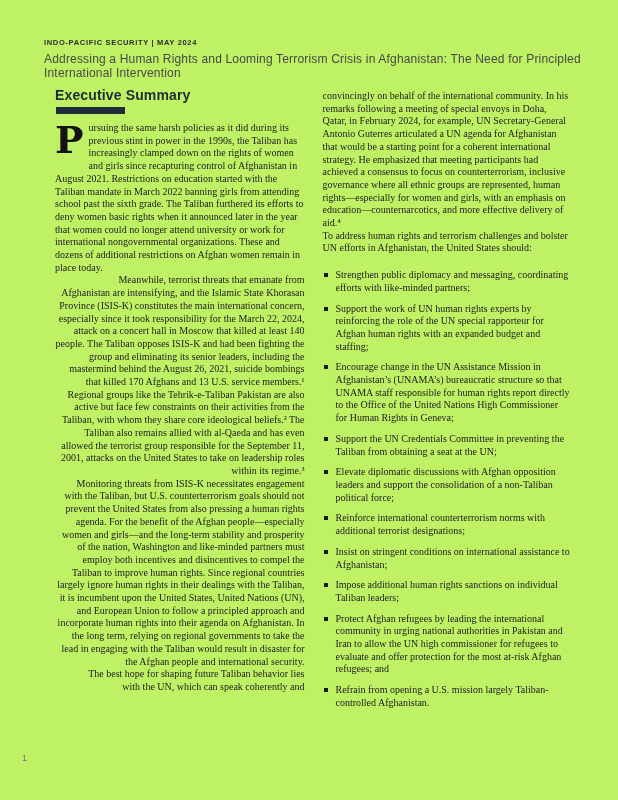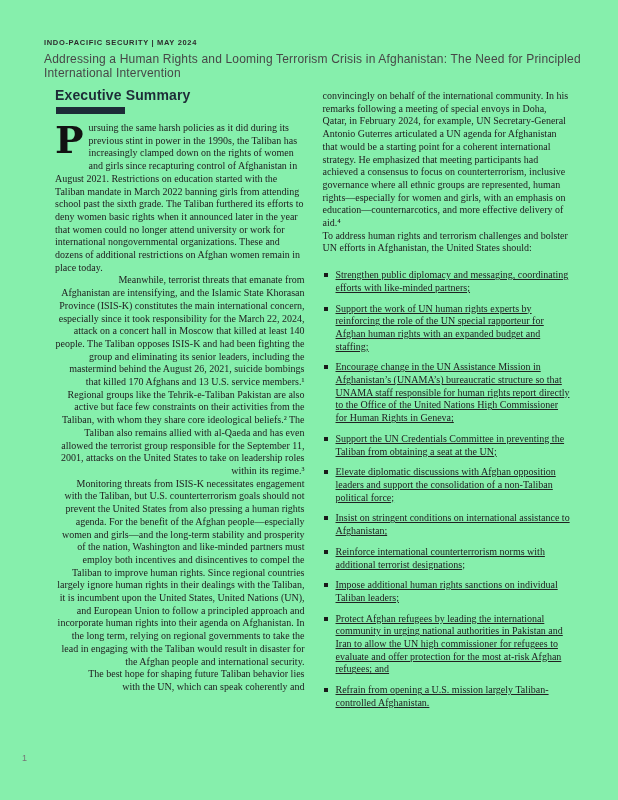--- a/index.html
+++ b/index.html
@@ -1,17 +1,17 @@
 <!DOCTYPE html>
 <html><head>
 <meta charset="utf-8">
 <style>
   html,body{margin:0;padding:0;background:#ffffff;}
   .page{
-    position:relative;width:618px;height:800px;background:#86efac;
+    position:relative;width:618px;height:800px;background:#bef264;
     overflow:hidden;font-family:"Liberation Serif",serif;color:#212121;
   }
   
   .masthead{position:absolute;left:44px;top:38px;right:36px;font-family:"Liberation Sans",sans-serif;}
   .kicker{font-size:7.5px;font-weight:bold;letter-spacing:0.09em;color:#2d2d2d;}
   .subtitle{margin-top:5px;font-size:12px;letter-spacing:0.015em;color:#474747;}
 
   
   .content{position:absolute;left:55px;right:46px;top:87px;display:flex;gap:18px;}
   .col{flex:1 1 0;font-size:10px;line-height:12.7px;}
@@ -22,21 +22,21 @@
   }
   .title-bar{width:69px;height:7px;background:#1d2c37;margin:4px 0 0 1px;}
   .left-body{margin-top:8px;}
   .indent{text-indent:13px;text-align:right;}
   .dropcap{
     float:left;font-family:"DejaVu Serif",serif;font-weight:bold;
     font-size:38px;line-height:31px;height:37px;margin:2px 5px 0 0;color:#121212;
   }
   .rcol{padding-top:3px;}
   .intro{margin-top:13px;}
-  ul.bullets{list-style:none;margin:14px 0 0 0;padding:0;text-decoration:underline;}
+  ul.bullets{list-style:none;margin:14px 0 0 0;padding:0;}
   ul.bullets li{position:relative;padding-left:13px;margin-bottom:8px;}
   .bullet-sq{position:absolute;left:1px;top:4px;width:4px;height:4px;background:#1a1a1a;}
 
   
   .pagenum{
     position:absolute;left:22px;top:753px;font-family:"Liberation Sans",sans-serif;
     font-size:9px;color:#757575;
   }
 </style>
 </head>
@@ -64,22 +64,22 @@
 
     <div class="col rcol">
       <p>convincingly on behalf of the international community. In his remarks following a meeting of special envoys in Doha, Qatar, in February 2024, for example, UN Secretary-General Antonio Guterres articulated a UN agenda for Afghanistan that would be a starting point for a coherent international strategy. He emphasized that meeting participants had achieved a consensus to focus on counterterrorism, inclusive governance where all ethnic groups are represented, human rights—especially for women and girls, with an emphasis on education—counternarcotics, and more effective delivery of aid.⁴</p>
       <p class="intro">To address human rights and terrorism challenges and bolster UN efforts in Afghanistan, the United States should:</p>
       <ul class="bullets">
         <li><span class="bullet-sq"></span><span>Strengthen public diplomacy and messaging, coordinating efforts with like-minded partners;</span></li>
         <li><span class="bullet-sq"></span><span>Support the work of UN human rights experts by reinforcing the role of the UN special rapporteur for Afghan human rights with an expanded budget and staffing;</span></li>
         <li><span class="bullet-sq"></span><span>Encourage change in the UN Assistance Mission in Afghanistan’s (UNAMA’s) bureaucratic structure so that UNAMA staff responsible for human rights report directly to the Office of the United Nations High Commissioner for Human Rights in Geneva;</span></li>
         <li><span class="bullet-sq"></span><span>Support the UN Credentials Committee in preventing the Taliban from obtaining a seat at the UN;</span></li>
         <li><span class="bullet-sq"></span><span>Elevate diplomatic discussions with Afghan opposition leaders and support the consolidation of a non-Taliban political force;</span></li>
+        <li><span class="bullet-sq"></span><span>Reinforce international counterterrorism norms with additional terrorist designations;</span></li>
         <li><span class="bullet-sq"></span><span>Insist on stringent conditions on international assistance to Afghanistan;</span></li>
-        <li><span class="bullet-sq"></span><span>Reinforce international counterterrorism norms with additional terrorist designations;</span></li>
         <li><span class="bullet-sq"></span><span>Impose additional human rights sanctions on individual Taliban leaders;</span></li>
         <li><span class="bullet-sq"></span><span>Protect Afghan refugees by leading the international community in urging national authorities in Pakistan and Iran to allow the UN high commissioner for refugees to evaluate and offer protection for the most at-risk Afghan refugees; and</span></li>
         <li><span class="bullet-sq"></span><span>Refrain from opening a U.S. mission largely Taliban-controlled Afghanistan.</span></li>
       </ul>
     </div>
 
   </div>
 
   <div class="pagenum">1</div>
 

